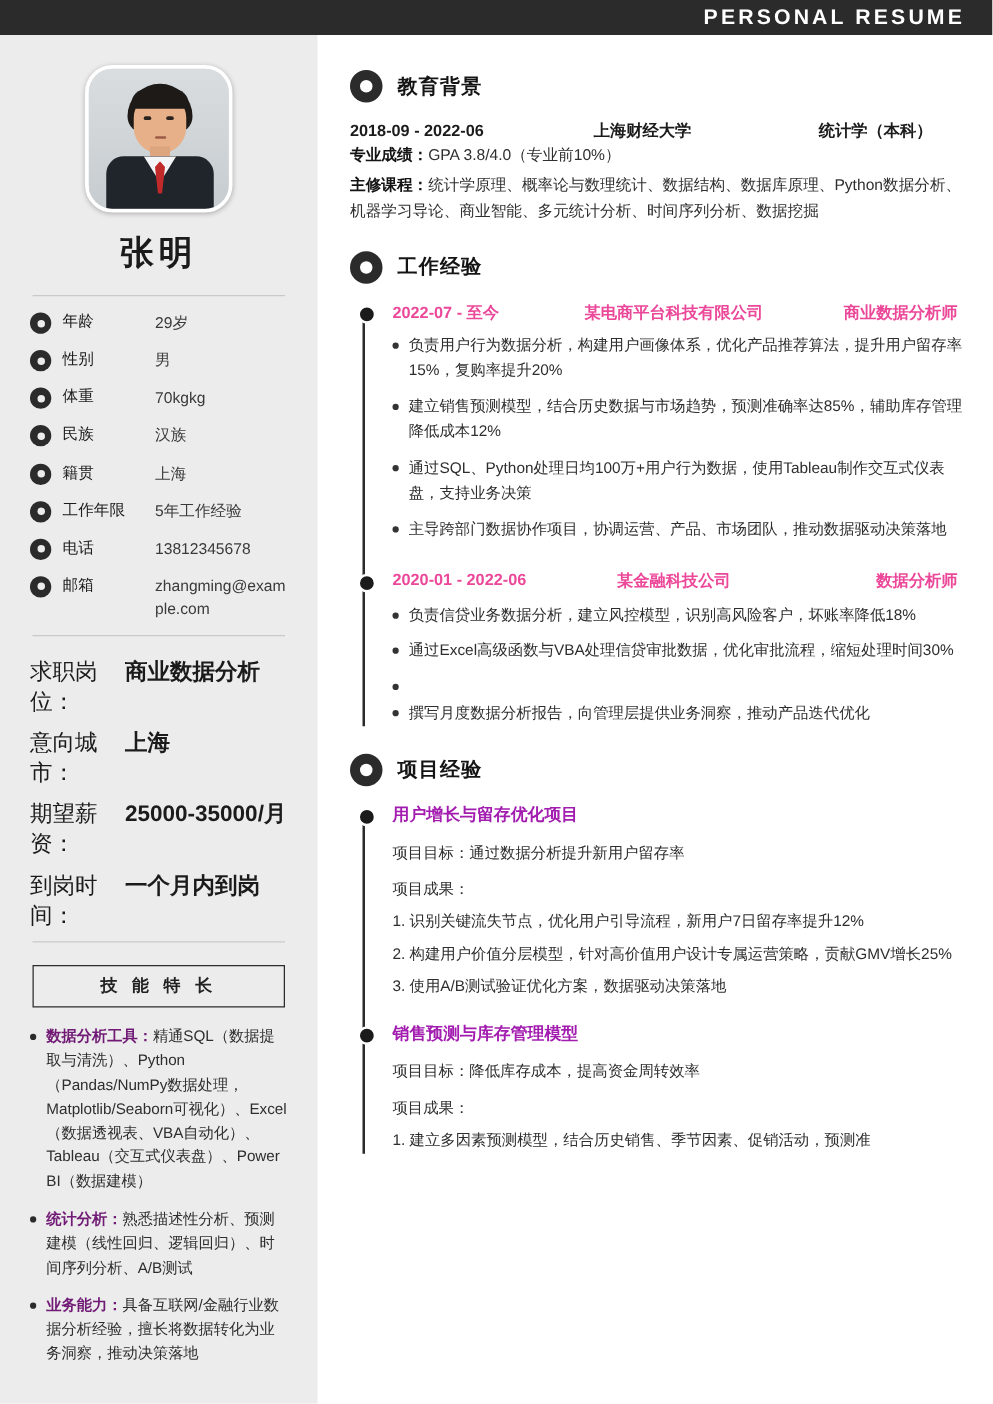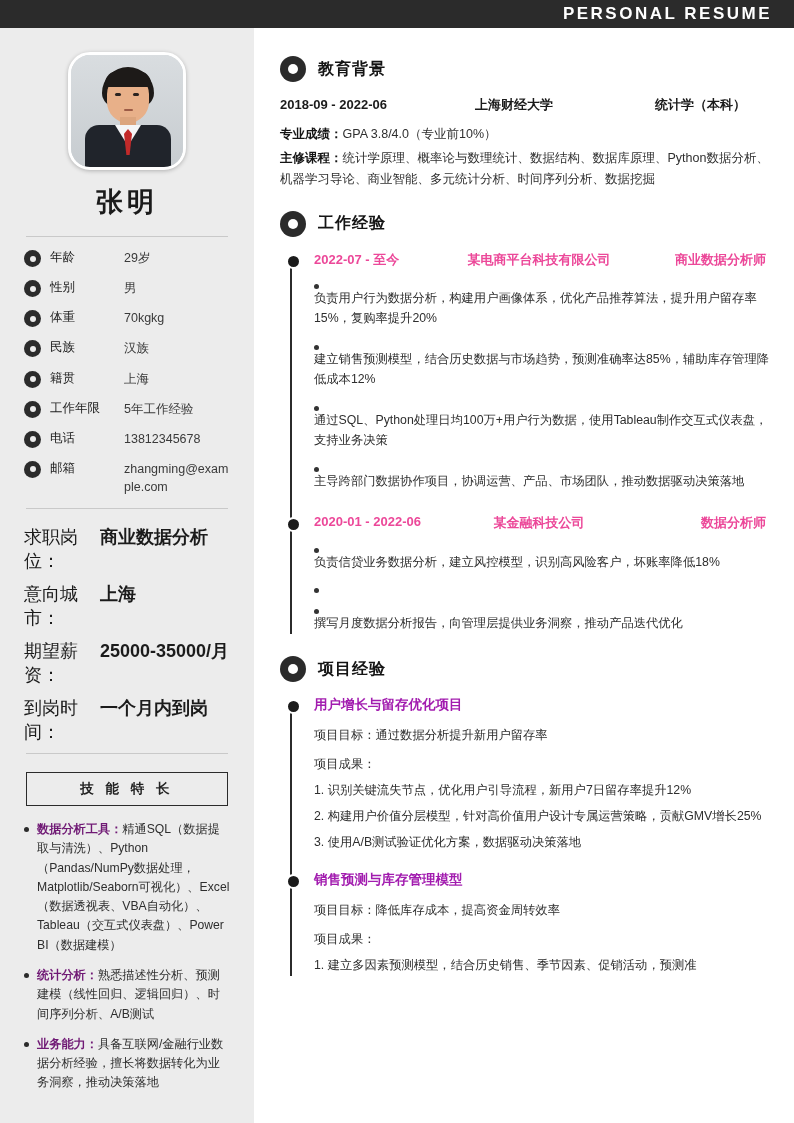--- a/index.html
+++ b/index.html
@@ -118,21 +118,21 @@
   .sec-ring {
     width: 26px; height: 26px; border-radius: 50%;
     background: #2b2b2b; position: relative; flex: 0 0 26px;
   }
   .sec-ring::after {
     content: ""; position: absolute; left: 8px; top: 8px;
     width: 10px; height: 10px; border-radius: 50%; background: #fff;
   }
   .sec-title { font-size: 16px; font-weight: 700; margin-left: 12px; letter-spacing: 1px; color:#141414; }
 
-  .edu-row { display: flex; align-items: baseline; font-size: 13px; font-weight: 700; color:#1b1b1b; margin-bottom: 10px; }
+  .edu-row { display: flex; align-items: baseline; font-size: 13px; font-weight: 700; color:#1b1b1b; }
   .edu-date { width: 158px; flex: 0 0 158px; }
   .edu-school { width: 152px; flex: 0 0 152px; text-align:center; }
   .edu-major { flex: 1; text-align: right; padding-right: 26px; }
 
   .edu-line { font-size: 12.5px; line-height: 1.72; color: #2f2f2f; margin-bottom: 2px; }
   .edu-line b { font-weight: 700; color: #141414; }
 
   .timeline { position: relative; margin-left: 6px; padding-left: 28px; }
   .timeline::before {
     content: ""; position: absolute; left: 4px; top: 6px; bottom: 0;
@@ -143,21 +143,21 @@
     content: ""; position: absolute; left: -28px; top: 3px;
     width: 11px; height: 11px; border-radius: 50%; background: #1b1b1b;
     border: 2px solid #ffffff;
   }
   .job-head { display: flex; font-size: 13px; font-weight: 700; color:#ec4899; margin-bottom: 8px; }
   .job-date { width: 150px; flex: 0 0 150px; }
   .job-company { width: 150px; flex: 0 0 150px; text-align: center; line-height:1.45; }
   .job-role { flex: 1; text-align: right; padding-right: 6px; line-height:1.45; }
 
   .job-bullets { margin-top: 2px; }
-  .job-bullet { display: flex; margin-bottom: 9px; flex-direction: column; }
+  .job-bullet { display: flex; margin-bottom: 9px; }
   .job-bullet .bullet { background:#333; margin-top:7px; }
   .job-bullet span { font-size: 12.3px; line-height: 1.62; color: #2e2e2e; }
 
   .proj-title { text-align: left; font-size: 13.5px; font-weight: 700; margin-bottom: 12px; color:#a21caf; padding-right: 40px;}
   .proj-line { font-size: 12.3px; line-height: 1.62; color: #2e2e2e; margin-bottom: 9px; }
   .proj-line.small-gap { margin-bottom: 6px; }
 </style>
 </head>
 <body>
 
@@ -334,20 +334,24 @@
             <div class="job-company">某金融科技公司</div>
             <div class="job-role">数据分析师</div>
           </div>
           <div class="job-bullets">
             <div class="job-bullet">
                 <div class="bullet"></div>
                 <span>负责信贷业务数据分析，建立风控模型，识别高风险客户，坏账率降低18%</span>
               </div>
             <div class="job-bullet">
                 <div class="bullet"></div>
+                <span>通过Excel高级函数与VBA处理信贷审批数据，优化审批流程，缩短处理时间30%</span>
+              </div>
+            <div class="job-bullet">
+                <div class="bullet"></div>
               </div>
             <div class="job-bullet">
                 <div class="bullet"></div>
                 <span>撰写月度数据分析报告，向管理层提供业务洞察，推动产品迭代优化</span>
               </div>
           </div>
         </div>
 
       </div>
 

